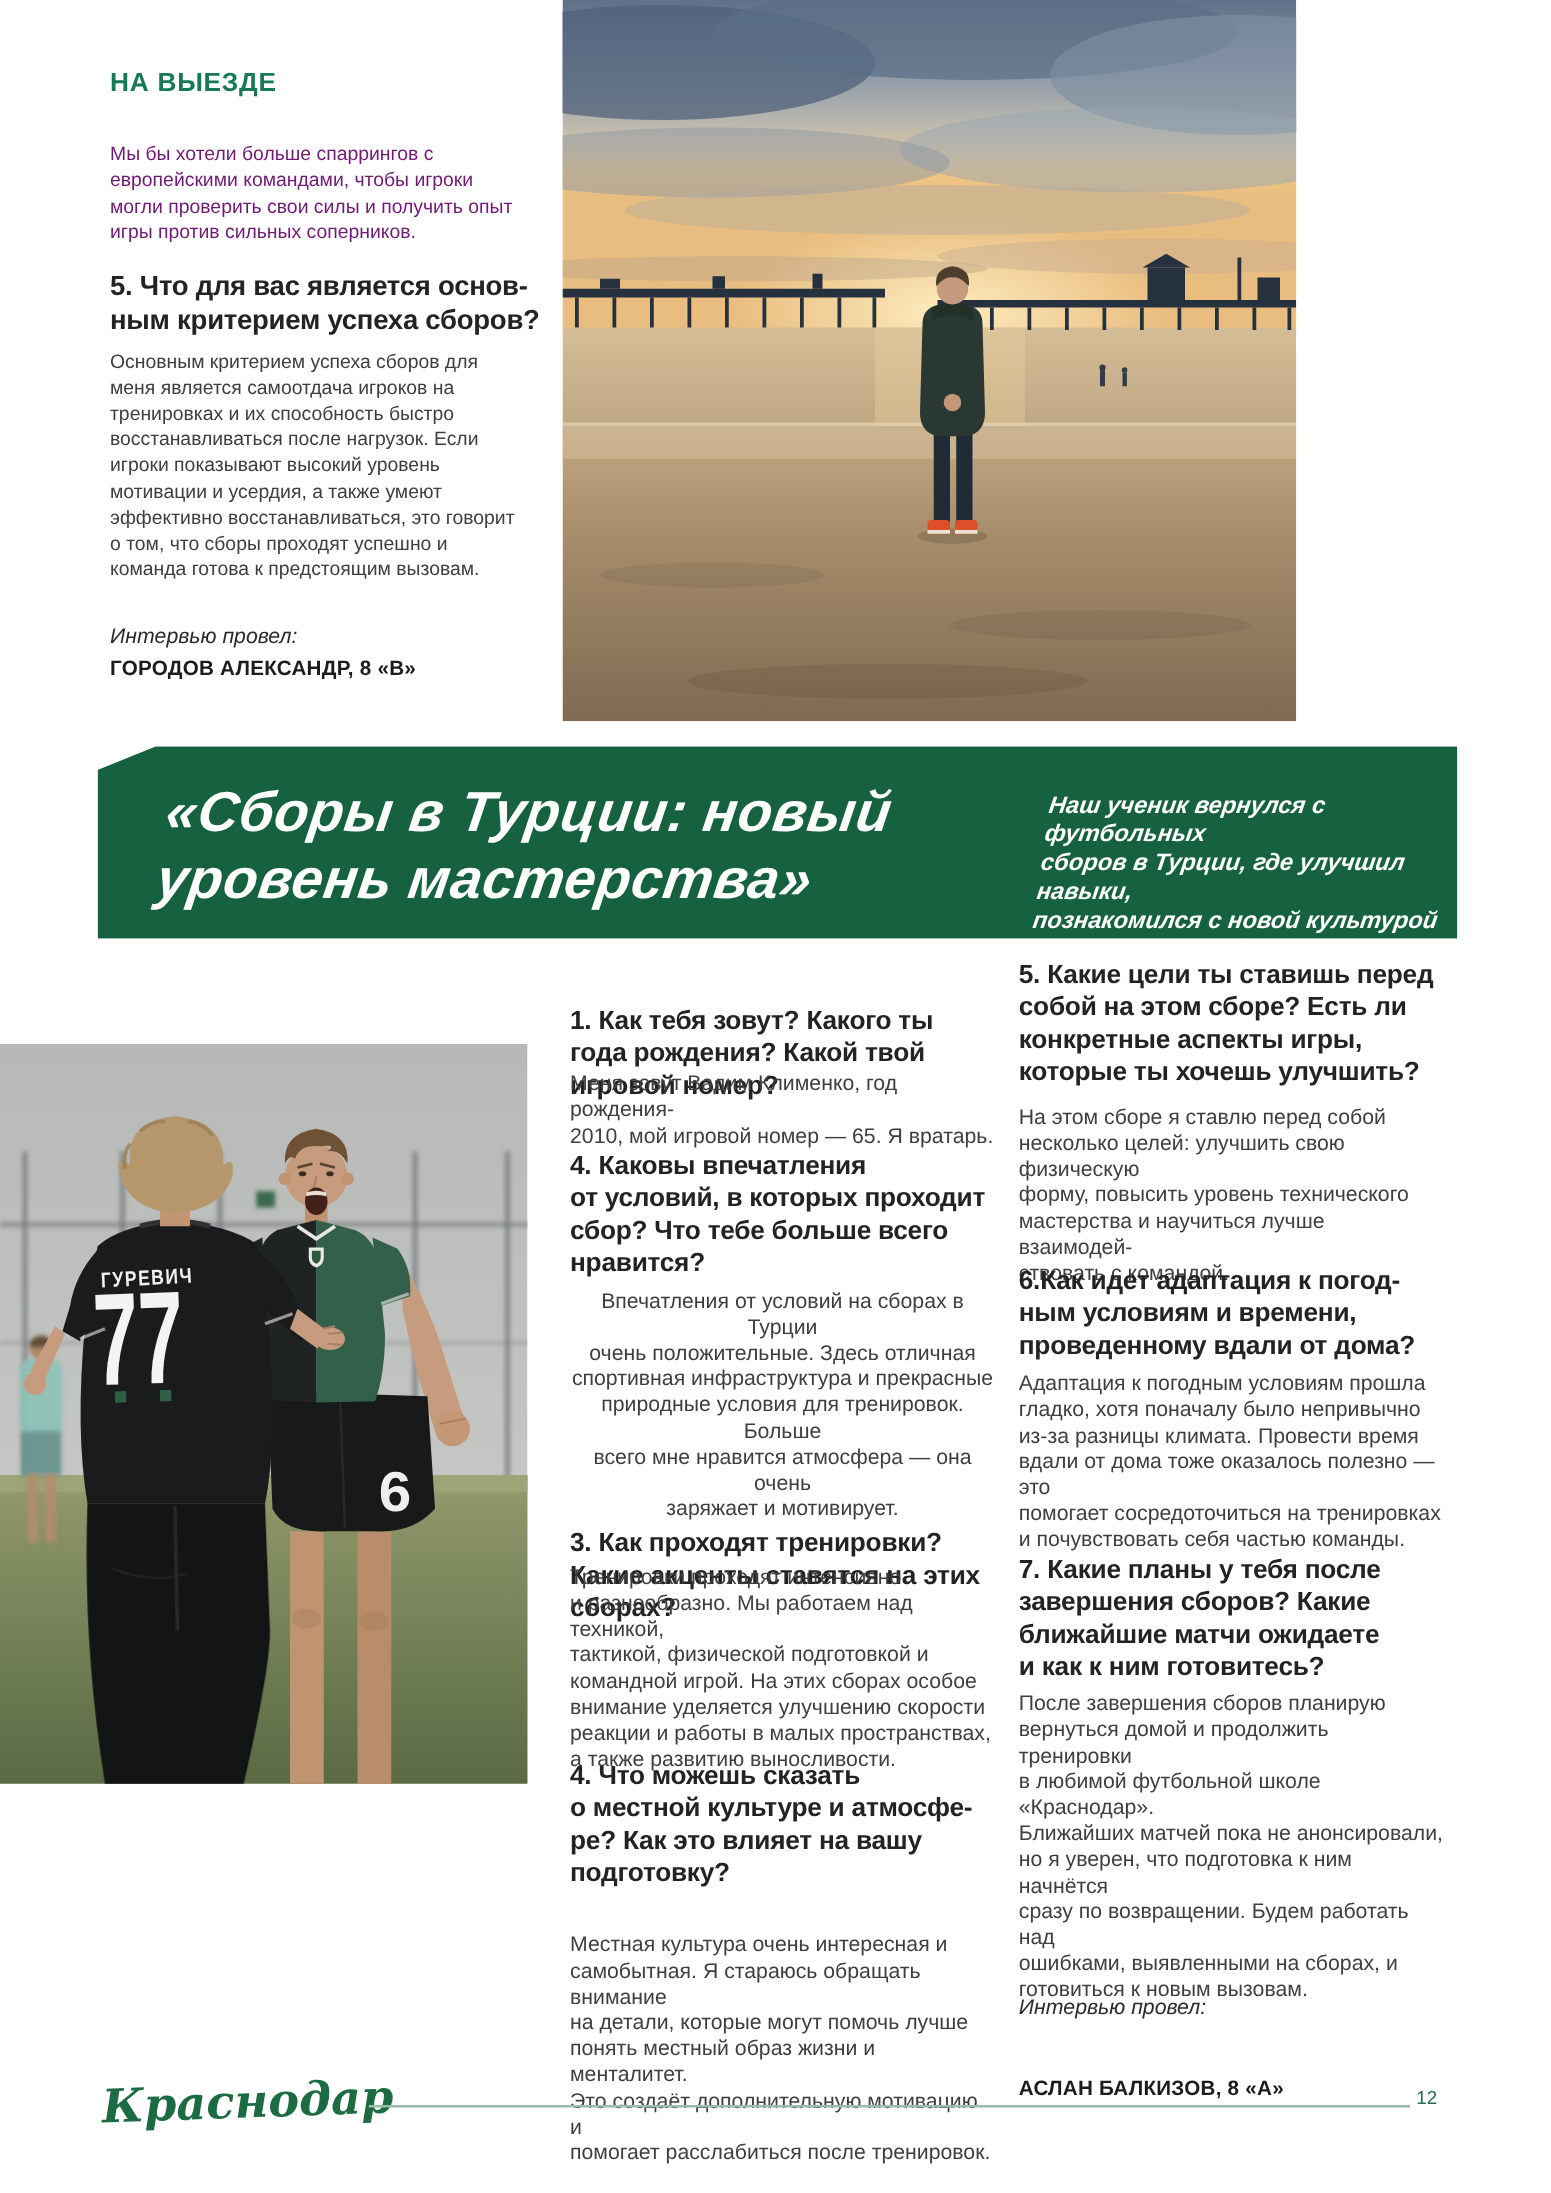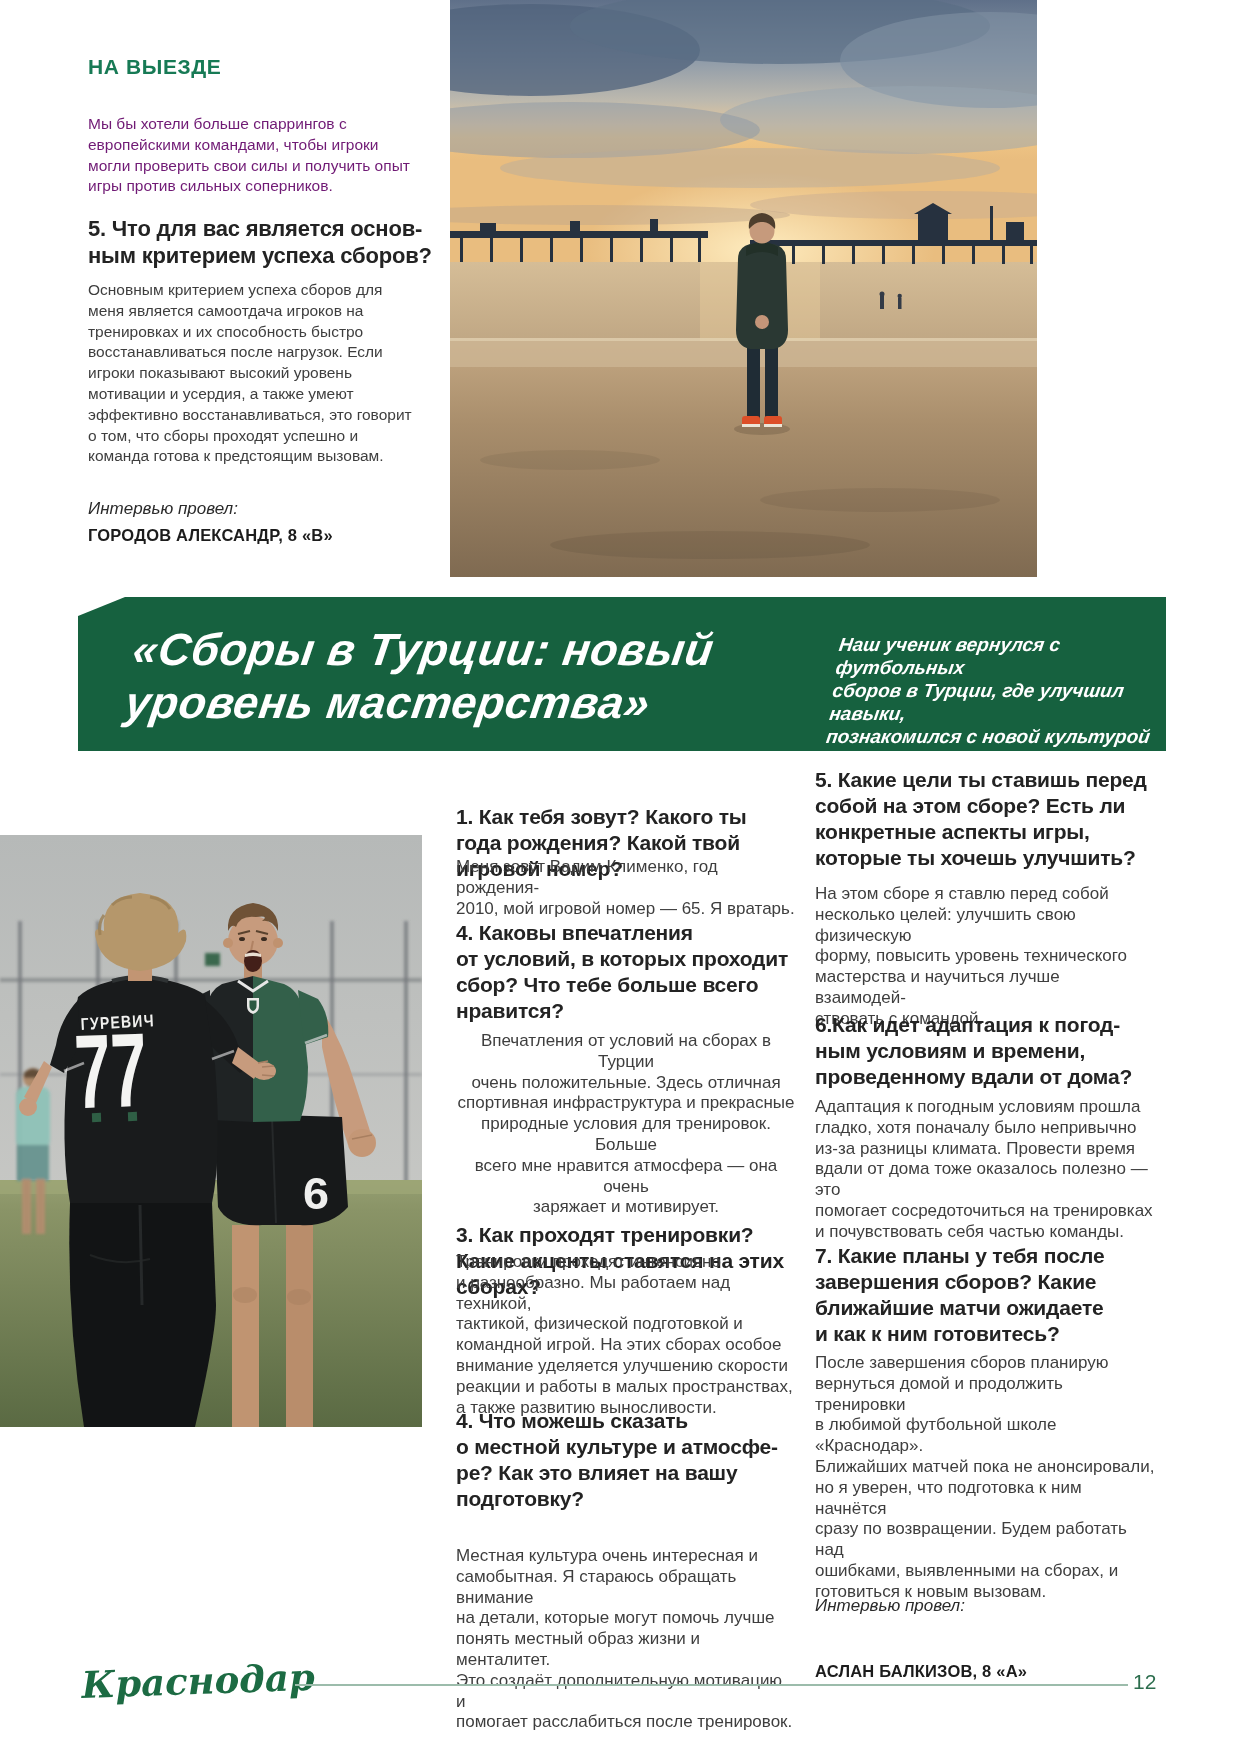--- a/index.html
+++ b/index.html
@@ -44,21 +44,21 @@
   .q3{top:1222px;} .a3{top:1252px;}
   .q4{top:1408px;} .a4{top:1518px;margin-top:28px;}
   .q5{top:767px;} .a5{top:884px;}
   .q6{top:1012px;} .a6{top:1097px;}
   .q7{top:1243px;} .a7{top:1353px;}
   .r-credit-label{left:815px;top:1596px;}
   .r-credit-name{left:815px;top:1622px;margin-top:40px;}
   
   .footer-logo{left:80px;top:1654px;width:235px;height:62px;}
   .footer-rule{left:295px;top:1684px;width:833px;height:2px;background:#9cbcab;}
-  .page-number{left:1133px;top:1670px;font-size:21px;color:#2d6e4e;}
+  .page-number{left:1133px;top:1670px;font-size:15px;color:#2d6e4e;}
 </style>
 </head>
 <body>
 
 <div class="abs section-label">НА ВЫЕЗДЕ</div>
 <div class="abs lead">Мы бы хотели больше спаррингов с
 европейскими командами, чтобы игроки
 могли проверить свои силы и получить опыт
 игры против сильных соперников.</div>
 <div class="abs tl-q">5. Что для вас является основ-

